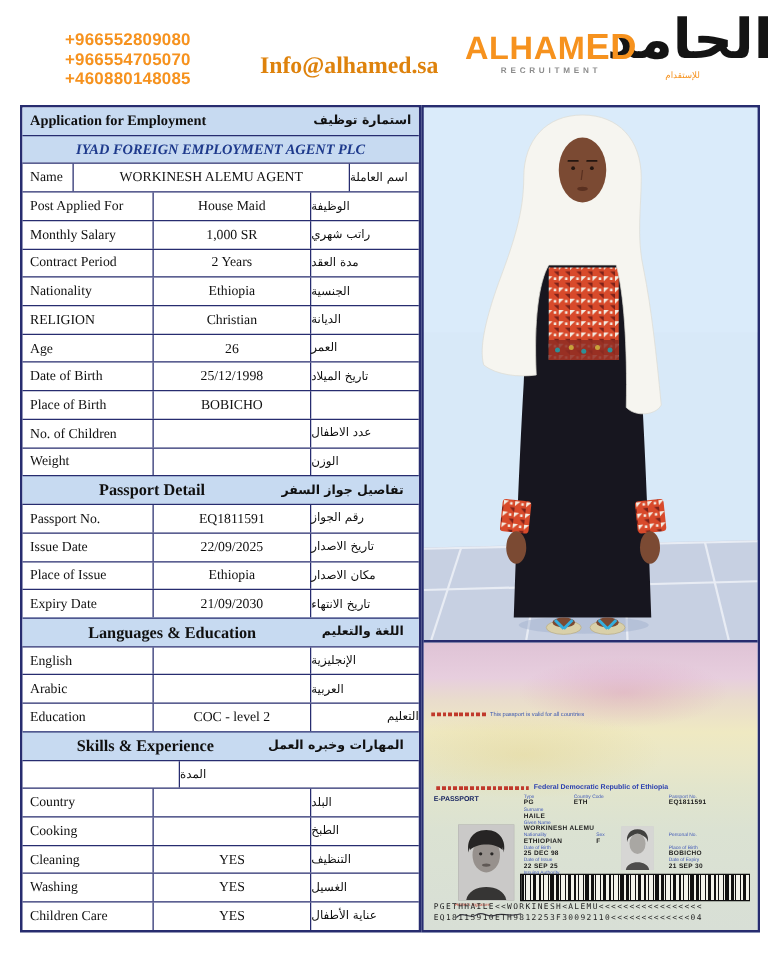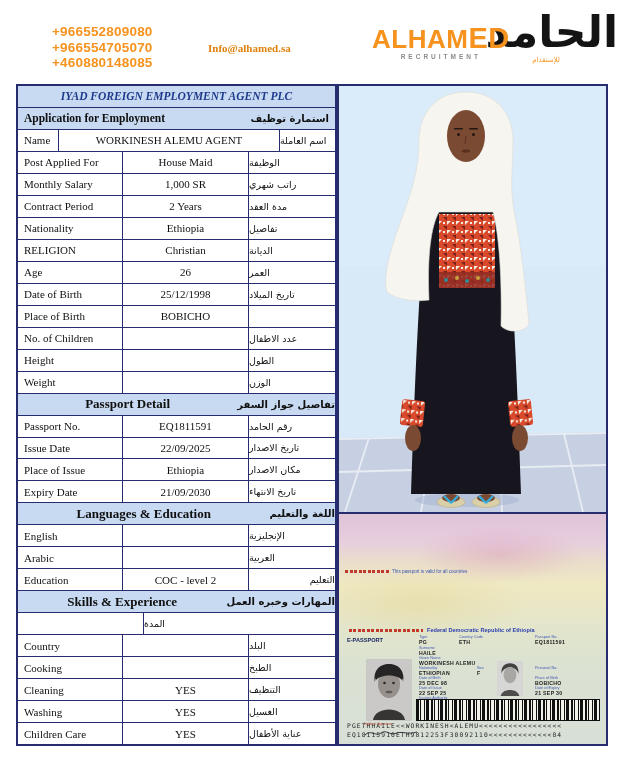--- a/index.html
+++ b/index.html
@@ -2,21 +2,21 @@
 <html style="--navy: #272c6f; --tableBlue: #c7daf1; --orange: #f6921e; --emailOrange: #de820c; --titleBlue: #1e3a8c; --photoBg: #d8e9f8; --floor: #c7d0e2; --skin: #7b4a33; --dress: #17161f; --pattern: #d84a2b; --hijab: #f6f5f0; --passBlue: #2b3fae; --passLabel: #4059b8;"><head>
 <meta charset="utf-8">
 <style>
   html,body{margin:0;padding:0;background:#fff;}
   .page{position:relative;width:621px;height:774px;background:#fff;overflow:hidden;
         font-family:"Liberation Serif",serif;}
   
   .phones{position:absolute;left:52px;top:24px;font-family:"Liberation Sans",sans-serif;
           font-weight:800;font-size:13.5px;line-height:15.5px;color:var(--orange);letter-spacing:.2px;}
   .email{position:absolute;left:208px;top:42px;font-family:"Liberation Serif",serif;
-         font-weight:bold;font-size:11px;color:var(--emailOrange);}
+         font-weight:bold;font-size:19px;color:var(--emailOrange);}
   .logo{position:absolute;left:372px;top:6px;width:246px;height:72px;}
   .logo-ar{position:absolute;right:0;top:-6px;font-family:"DejaVu Sans",sans-serif;
            font-weight:bold;font-size:44px;color:#141414;line-height:64px;letter-spacing:-2px;}
   .logo-latin{position:absolute;left:0;top:16px;font-family:"Liberation Sans",sans-serif;
               font-weight:900;font-size:26px;color:var(--orange);letter-spacing:.5px;}
   .logo-ed{font-size:29px;}
   .logo-tag{font-size:6.5px;font-weight:700;color:#8c8c8c;letter-spacing:3px;text-align:center;
             border-top:0;margin-top:-2px;}
   .logo-ar-tag{position:absolute;right:58px;top:50px;font-family:"DejaVu Sans",sans-serif;
                font-size:7px;color:var(--orange);}
@@ -24,21 +24,21 @@
   .form-table{position:absolute;left:16px;top:84px;width:321px;height:662px;box-sizing:border-box;
               border:2px solid var(--navy);display:flex;flex-direction:column;background:#fff;}
   .trow{flex:1;display:flex;align-items:stretch;border-top:1px solid var(--navy);min-height:0;}
   .trow:first-child{border-top:none;}
   .trow.title,.trow.split,.trow.section,.trow.section_center{background:var(--tableBlue);}
   .cell{display:flex;align-items:center;font-size:11px;color:#101010;box-sizing:border-box;min-width:0;}
   .c-title{flex:1;justify-content:center;font-weight:bold;font-style:italic;color:var(--titleBlue);font-size:11.5px;}
   .c-en{flex:1;padding-left:6px;font-weight:bold;font-size:11.5px;}
   .c-arr{padding-right:6px;font-family:"DejaVu Sans",sans-serif;font-weight:bold;font-size:10px;direction:rtl;}
   .c-en-c{flex:1;justify-content:center;font-weight:bold;font-size:13px;}
-  .c-arr2{padding-right:0;font-family:"DejaVu Sans",sans-serif;font-weight:bold;font-size:10px;direction:rtl;}
+  .c-arr2{padding-right:12px;font-family:"DejaVu Sans",sans-serif;font-weight:bold;font-size:10px;direction:rtl;}
   .c-l{width:105px;border-right:1px solid var(--navy);padding-left:6px;}
   .c-v{width:126px;border-right:1px solid var(--navy);justify-content:center;}
   .c-a{flex:1;justify-content:flex-end;padding-right:6px;font-family:"DejaVu Sans",sans-serif;font-size:9.5px;direction:rtl;}
   .c-l-n{width:41px;border-right:1px solid var(--navy);padding-left:6px;}
   .c-v-n{width:221px;border-right:1px solid var(--navy);justify-content:center;}
   .ar-left{justify-content:flex-start;padding-left:3px;padding-right:0;}
   
   .right-panel{position:absolute;left:337px;top:84px;width:271px;height:662px;box-sizing:border-box;
                border:2px solid var(--navy);background:var(--photoBg);}
   .photo-box{width:100%;height:426px;overflow:hidden;}
@@ -85,26 +85,26 @@
   <div class="logo">
     <div class="logo-ar">الحامد</div>
     <div class="logo-latin">
       <span>ALHAM</span><span class="logo-ed">ED</span>
       <div class="logo-tag">RECRUITMENT</div>
     </div>
     <div class="logo-ar-tag">للإستقدام</div>
   </div>
 
   <div class="form-table" id="formTable">
-      <div class="trow title">
-        <div class="cell c-title">IYAD FOREIGN EMPLOYMENT AGENT PLC</div>
-      </div>
       <div class="trow split">
         <div class="cell c-en">Application for Employment</div>
         <div class="cell c-arr">استمارة توظيف</div>
+      </div>
+      <div class="trow title">
+        <div class="cell c-title">IYAD FOREIGN EMPLOYMENT AGENT PLC</div>
       </div>
       <div class="trow name">
         <div class="cell c-l-n">Name</div>
         <div class="cell c-v-n">WORKINESH ALEMU AGENT</div>
         <div class="cell c-a">اسم العاملة</div>
       </div>
       <div class="trow data">
         <div class="cell c-l">Post Applied For</div>
         <div class="cell c-v">House Maid</div>
         <div class="cell c-a">الوظيفة</div>
@@ -115,21 +115,21 @@
         <div class="cell c-a">راتب شهري</div>
       </div>
       <div class="trow data">
         <div class="cell c-l">Contract Period</div>
         <div class="cell c-v">2 Years</div>
         <div class="cell c-a">مدة العقد</div>
       </div>
       <div class="trow data">
         <div class="cell c-l">Nationality</div>
         <div class="cell c-v">Ethiopia</div>
-        <div class="cell c-a">تفاصيل</div>
+        <div class="cell c-a">الجنسية</div>
       </div>
       <div class="trow data">
         <div class="cell c-l">RELIGION</div>
         <div class="cell c-v">Christian</div>
         <div class="cell c-a">الديانة</div>
       </div>
       <div class="trow data">
         <div class="cell c-l">Age</div>
         <div class="cell c-v">26</div>
         <div class="cell c-a">العمر</div>
@@ -143,37 +143,32 @@
         <div class="cell c-l">Place of Birth</div>
         <div class="cell c-v">BOBICHO</div>
         <div class="cell c-a"></div>
       </div>
       <div class="trow data">
         <div class="cell c-l">No. of Children</div>
         <div class="cell c-v"></div>
         <div class="cell c-a">عدد الاطفال</div>
       </div>
       <div class="trow data">
-        <div class="cell c-l">Height</div>
-        <div class="cell c-v"></div>
-        <div class="cell c-a">الطول</div>
-      </div>
-      <div class="trow data">
         <div class="cell c-l">Weight</div>
         <div class="cell c-v"></div>
         <div class="cell c-a">الوزن</div>
       </div>
       <div class="trow section_center">
         <div class="cell c-en-c">Passport Detail</div>
         <div class="cell c-arr2">تفاصيل جواز السفر</div>
       </div>
       <div class="trow data">
         <div class="cell c-l">Passport No.</div>
         <div class="cell c-v">EQ1811591</div>
-        <div class="cell c-a">رقم الحامد</div>
+        <div class="cell c-a">رقم الجواز</div>
       </div>
       <div class="trow data">
         <div class="cell c-l">Issue Date</div>
         <div class="cell c-v">22/09/2025</div>
         <div class="cell c-a">تاريخ الاصدار</div>
       </div>
       <div class="trow data">
         <div class="cell c-l">Place of Issue</div>
         <div class="cell c-v">Ethiopia</div>
         <div class="cell c-a">مكان الاصدار</div>

